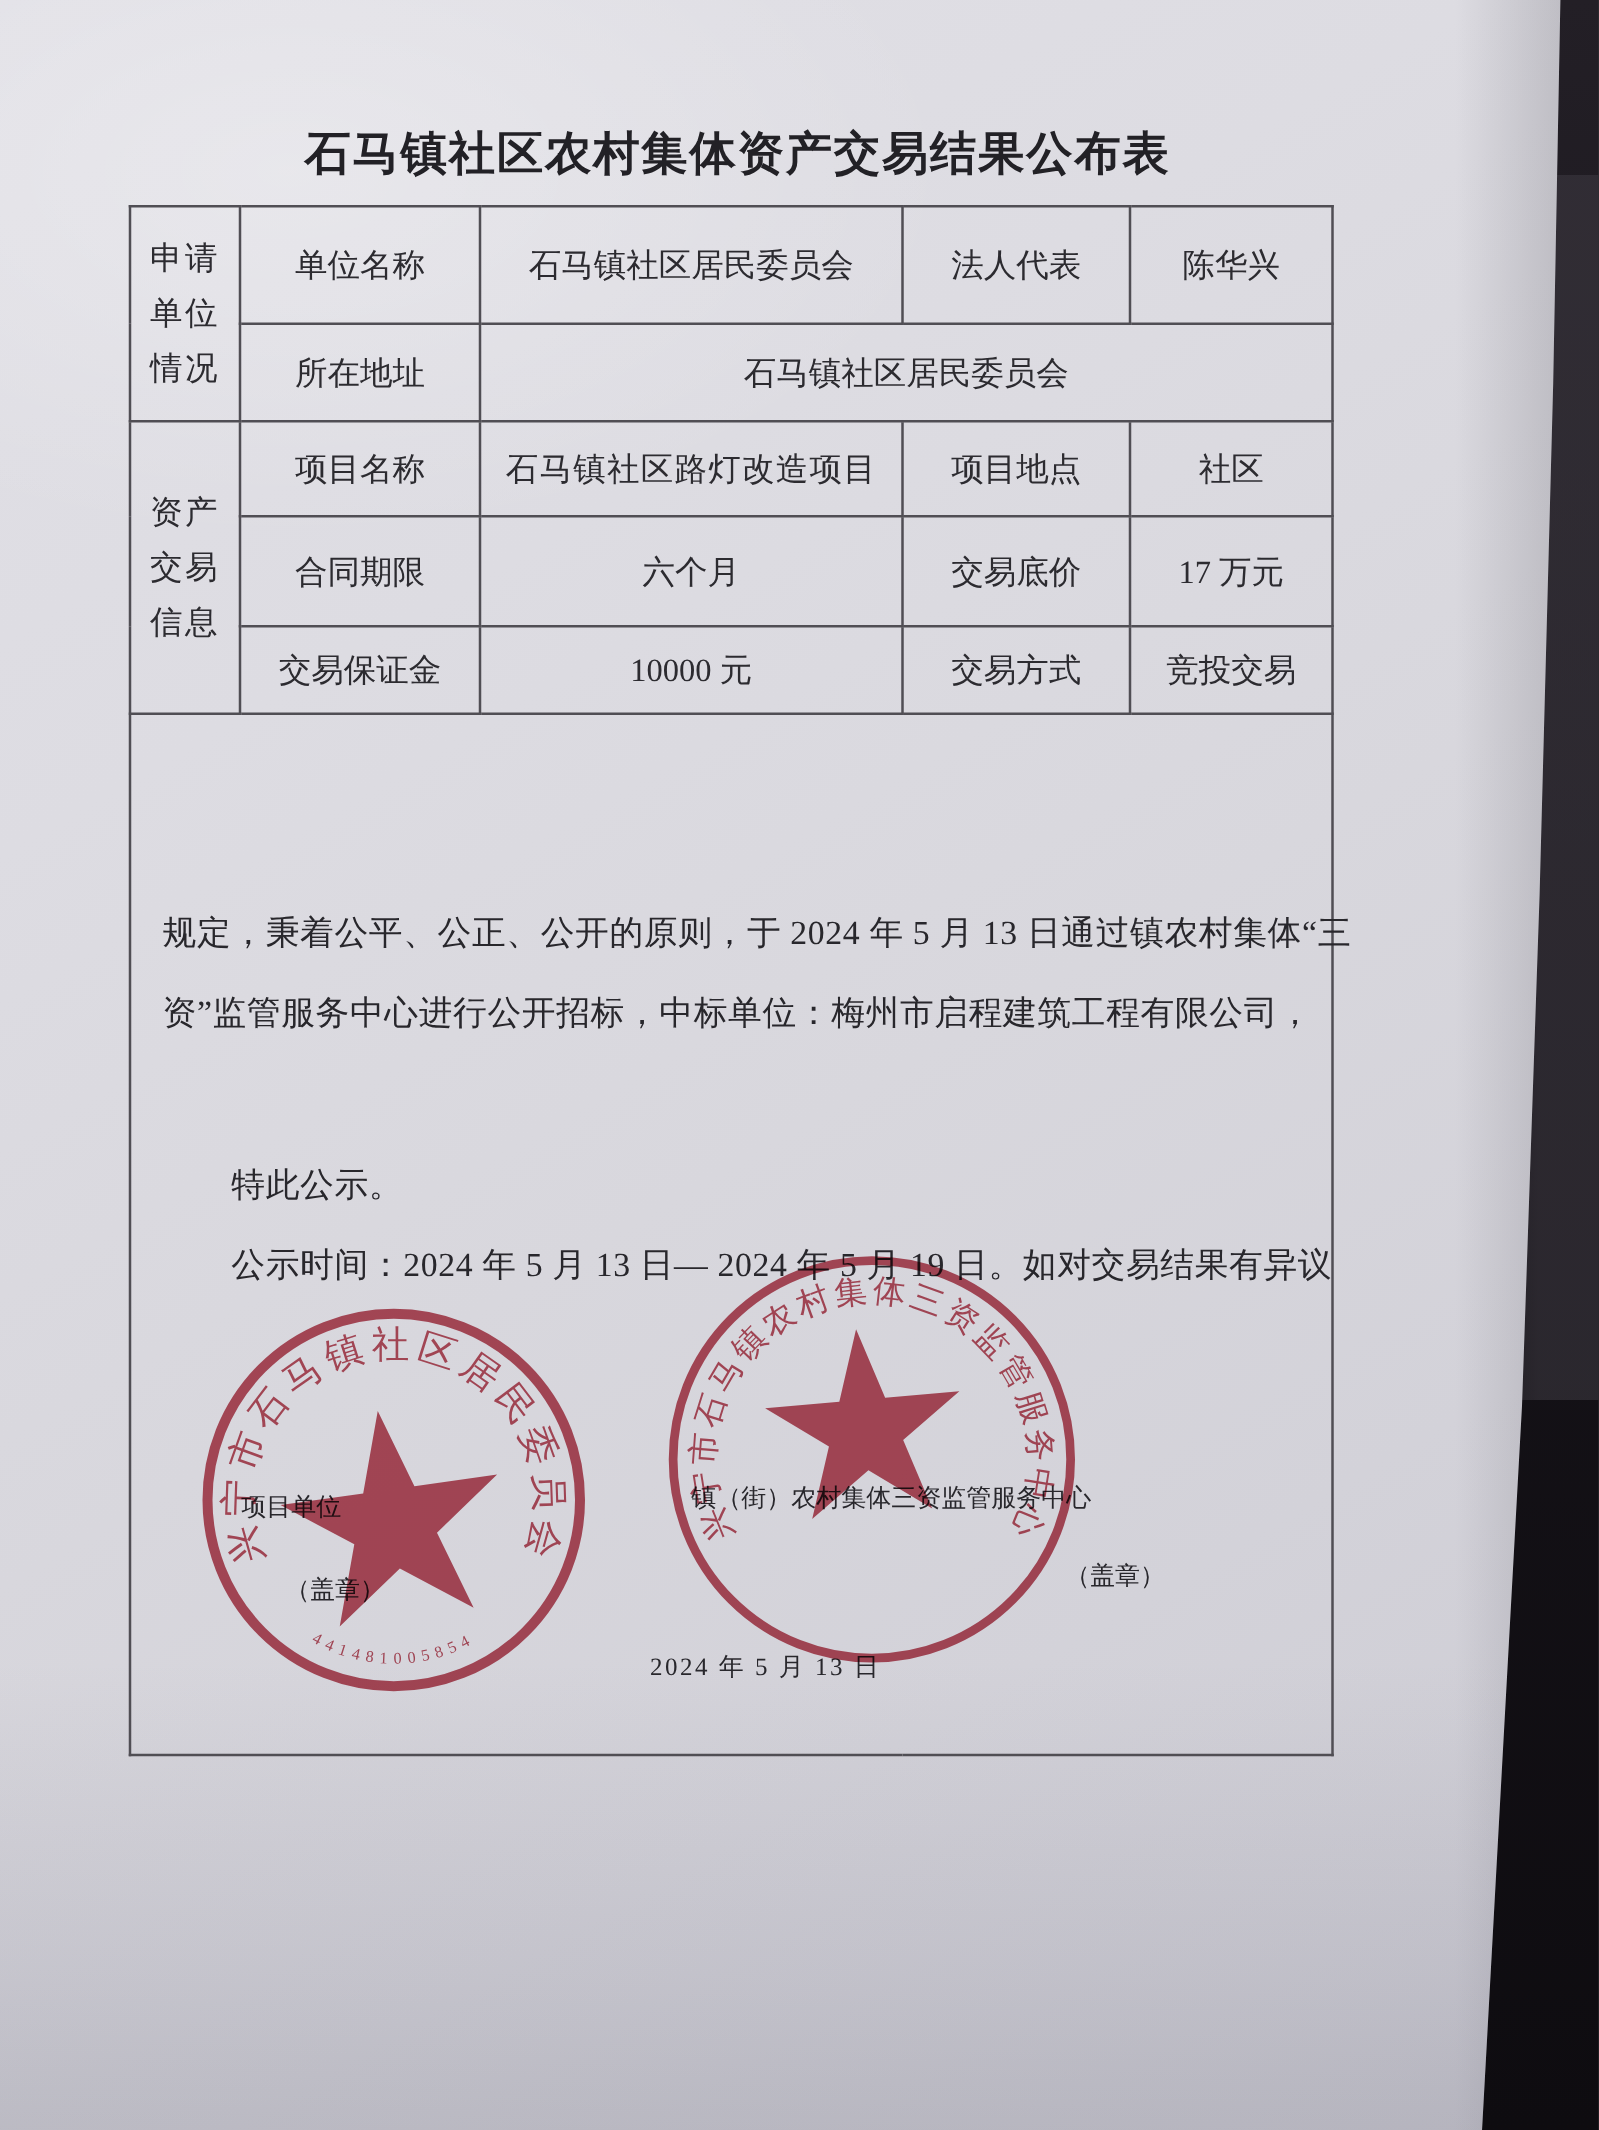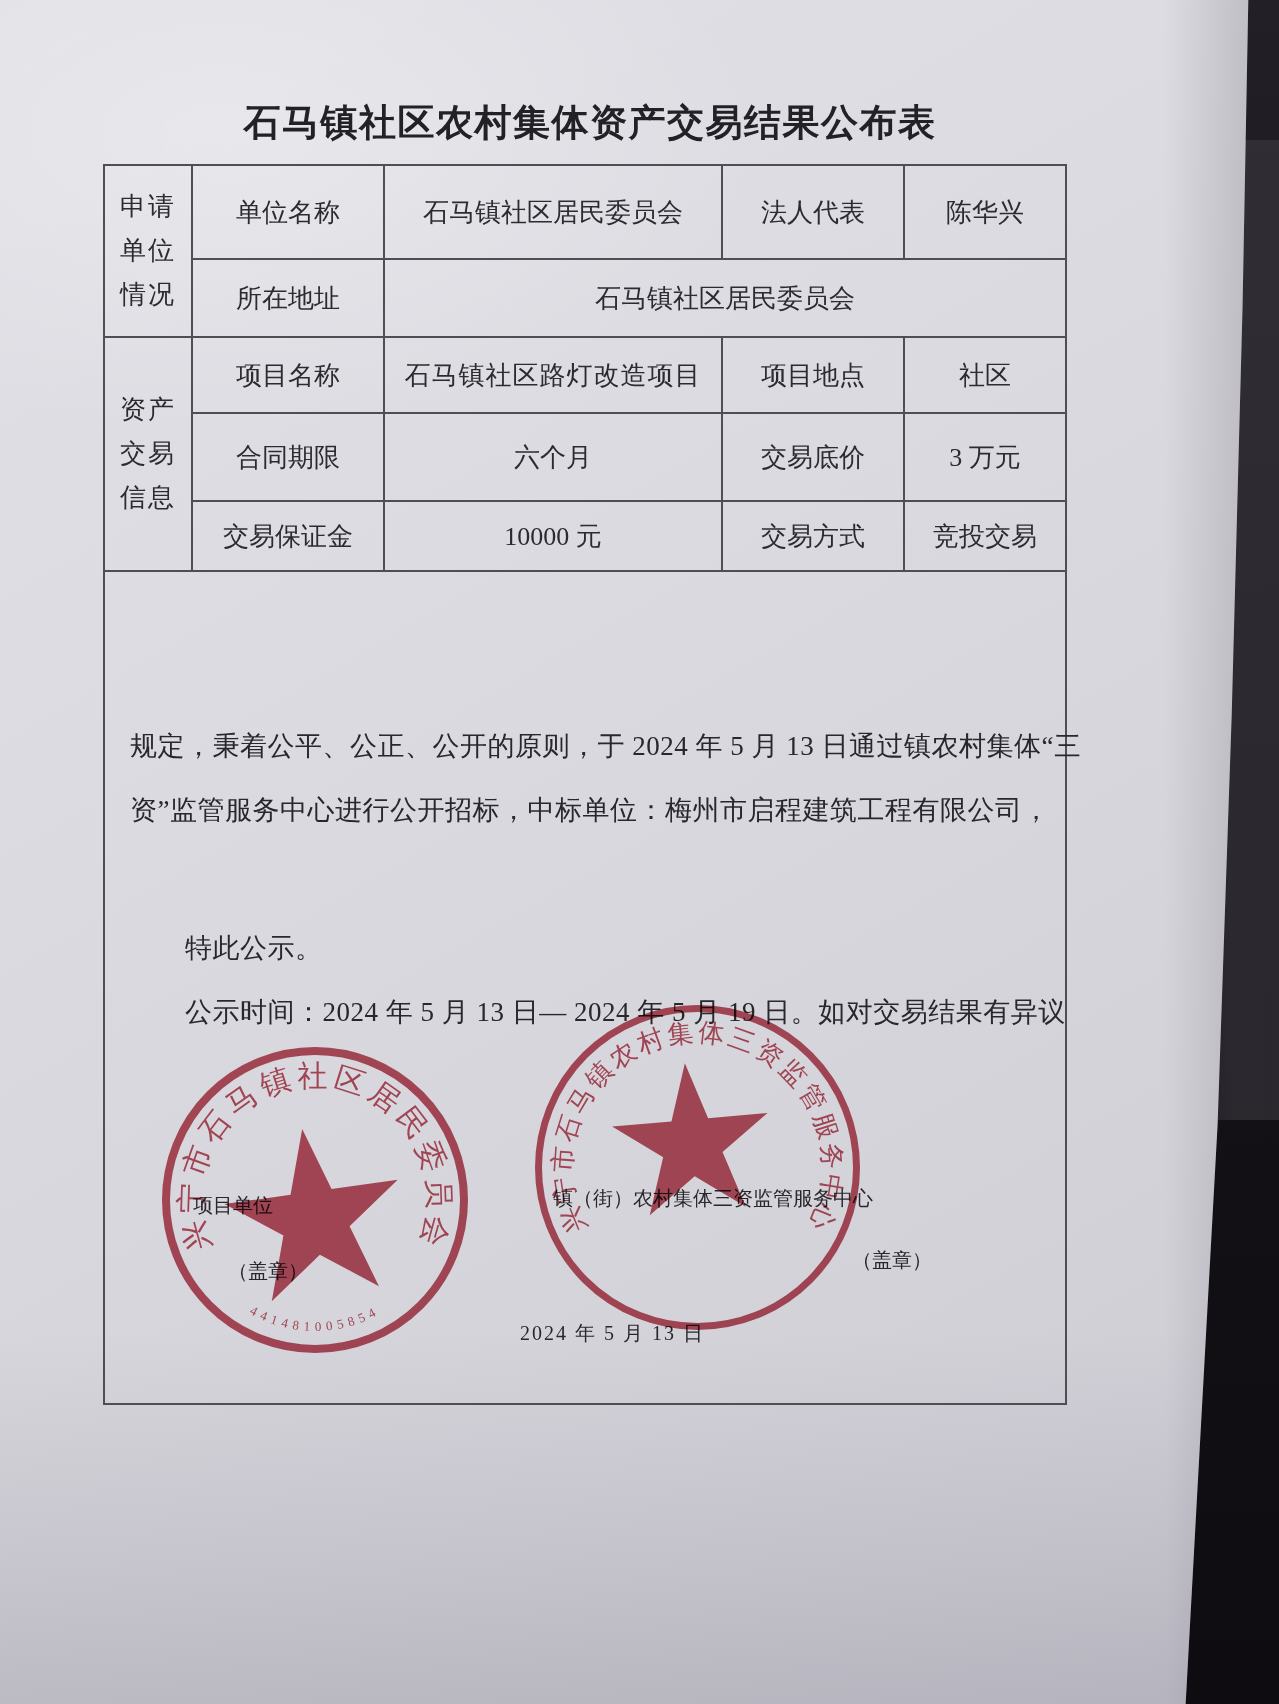--- a/index.html
+++ b/index.html
@@ -88,21 +88,21 @@
       <td class="vlabel" rowspan="3">资产交易信息</td>
       <td>项目名称</td>
       <td class="smalltxt">石马镇社区路灯改造项目</td>
       <td>项目地点</td>
       <td>社区</td>
     </tr>
     <tr class="r4">
       <td>合同期限</td>
       <td>六个月</td>
       <td>交易底价</td>
-      <td>3 万元</td>
+      <td>17 万元</td>
     </tr>
     <tr class="r5">
       <td>交易保证金</td>
       <td>10000 元</td>
       <td>交易方式</td>
       <td>竞投交易</td>
     </tr>
     <tr class="r6">
       <td class="bodycell" colspan="5"></td>
     </tr>

